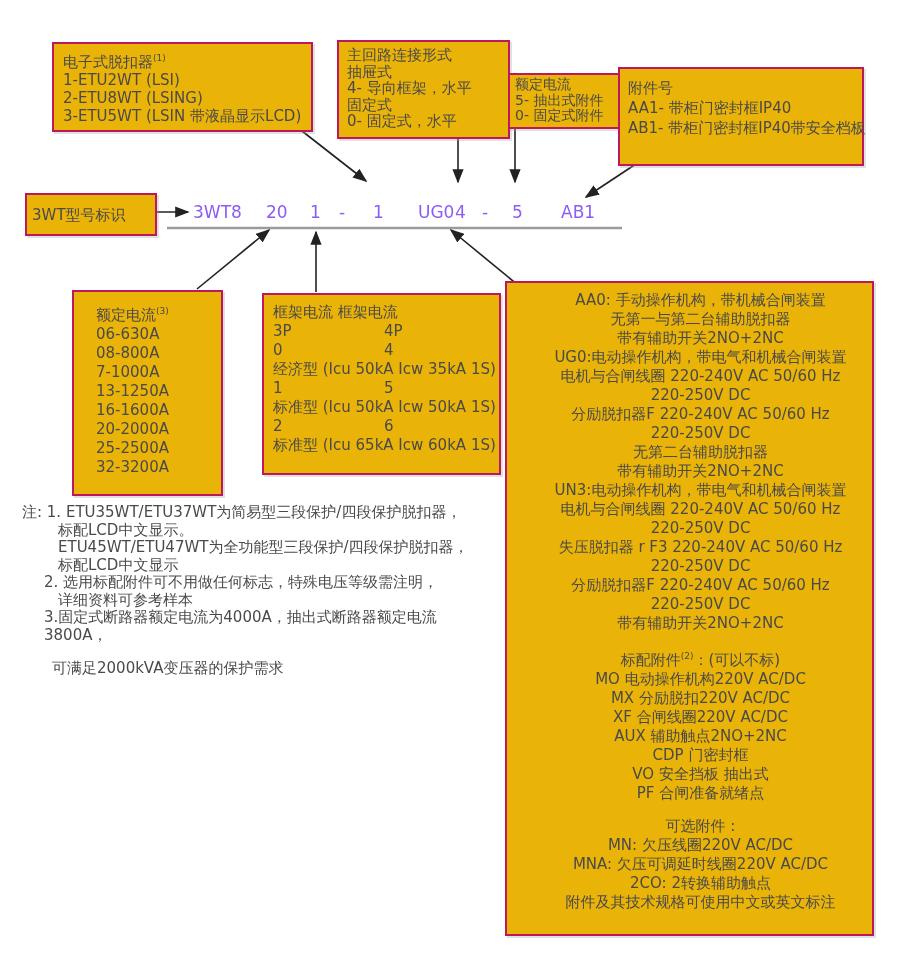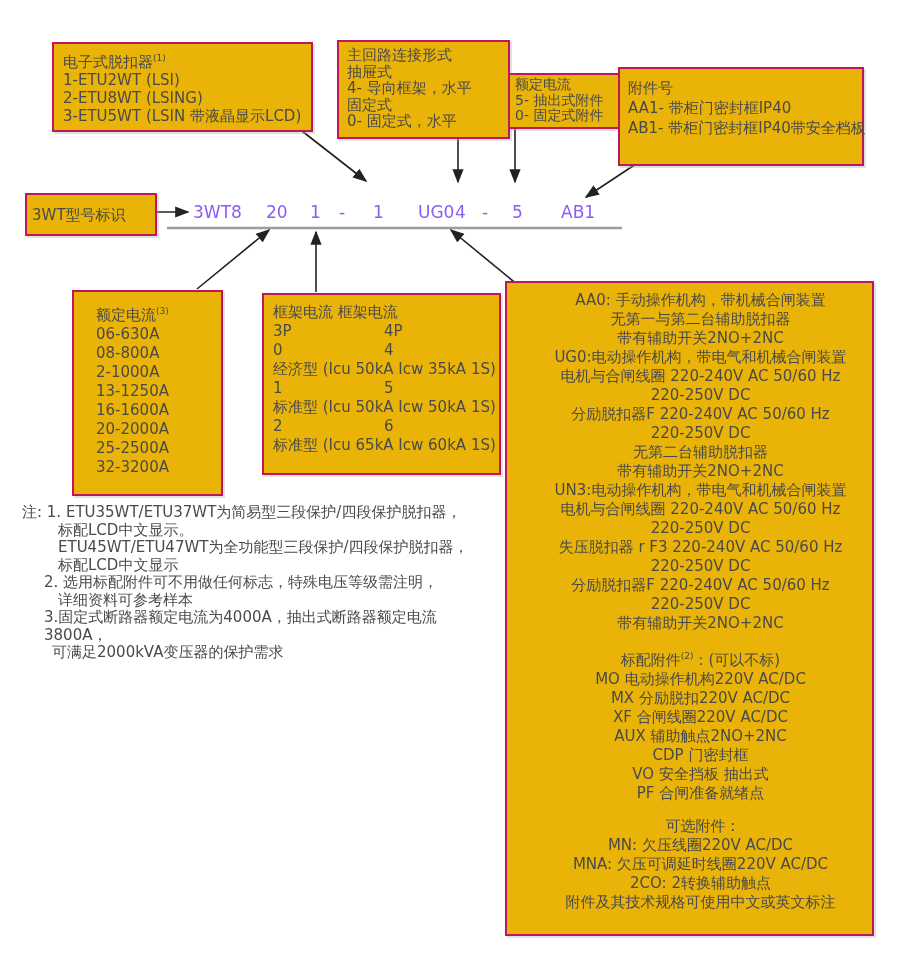--- a/index.html
+++ b/index.html
@@ -28,21 +28,21 @@
   .gap { height:14px; }
   .frow .fc1 { display:inline-block; min-width:111px; white-space:nowrap; }
   .frow .fc2 { display:inline-block; white-space:nowrap; }
   
   .mtoken { position:absolute; top:202px; font-size:17px; color:#8b5cf6; white-space:nowrap; }
   
   #notes { position:absolute; left:0; top:504px; width:500px; font-size:15px; line-height:17.5px; }
   #notes .n1 { margin-left:22px; }
   #notes .n2, #notes .n3, #notes .n4, #notes .n6 { margin-left:58px; }
   #notes .n5, #notes .n7 { margin-left:44px; }
-  #notes .n8 { margin-left:52px; }
+  #notes .n8 { margin-left:52px;margin-top:16px; }
   
   #wires { position:absolute; left:0; top:0; pointer-events:none; }
 </style>
 </head>
 <body>
 
 <div id="stage">
 
   <svg id="wires" width="900" height="976">
     <defs>
@@ -109,21 +109,21 @@
   <span class="mtoken" style="left:455px">4</span>
   <span class="mtoken" style="left:482px">-</span>
   <span class="mtoken" style="left:512px">5</span>
   <span class="mtoken" style="left:561px">AB1</span>
 
   <div class="box" id="box-rated">
     <div class="tline"><span>额定电流</span><sup>(3)</sup></div>
     <div>
         <div class="tline">06-630A</div>
         <div class="tline">08-800A</div>
-        <div class="tline">2-1000A</div>
+        <div class="tline">7-1000A</div>
         <div class="tline">13-1250A</div>
         <div class="tline">16-1600A</div>
         <div class="tline">20-2000A</div>
         <div class="tline">25-2500A</div>
         <div class="tline">32-3200A</div>
       </div>
   </div>
 
   <div class="box" id="box-frame">
     <div class="tline">框架电流 框架电流</div>

